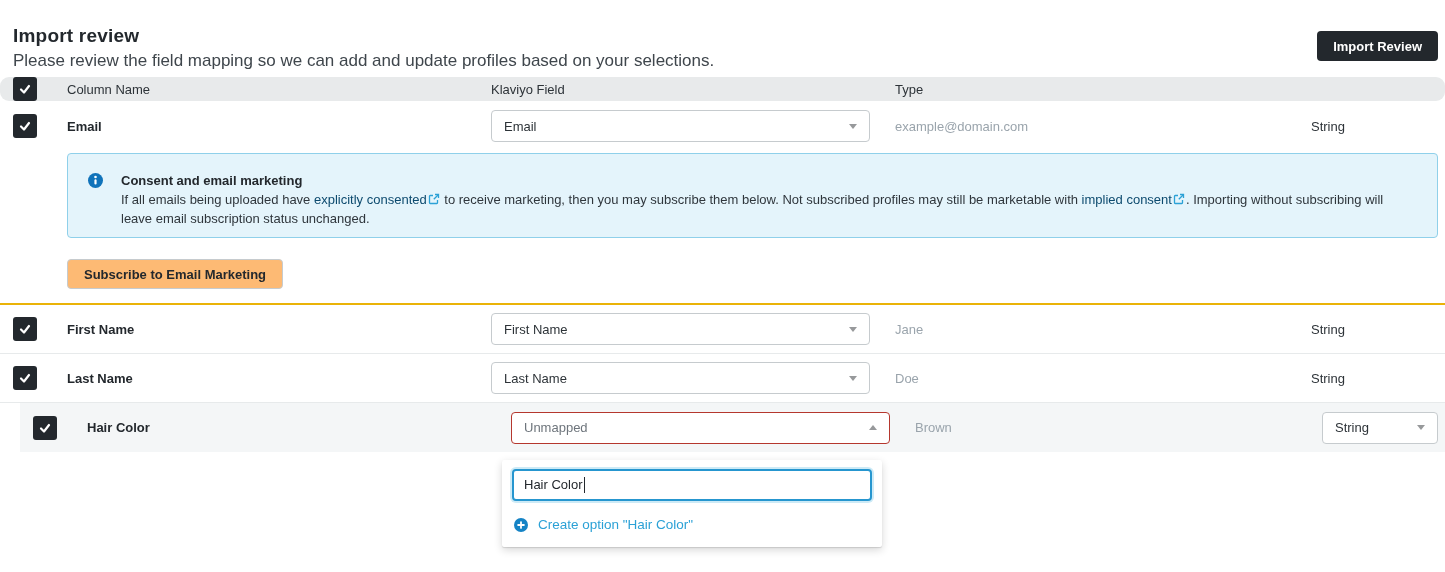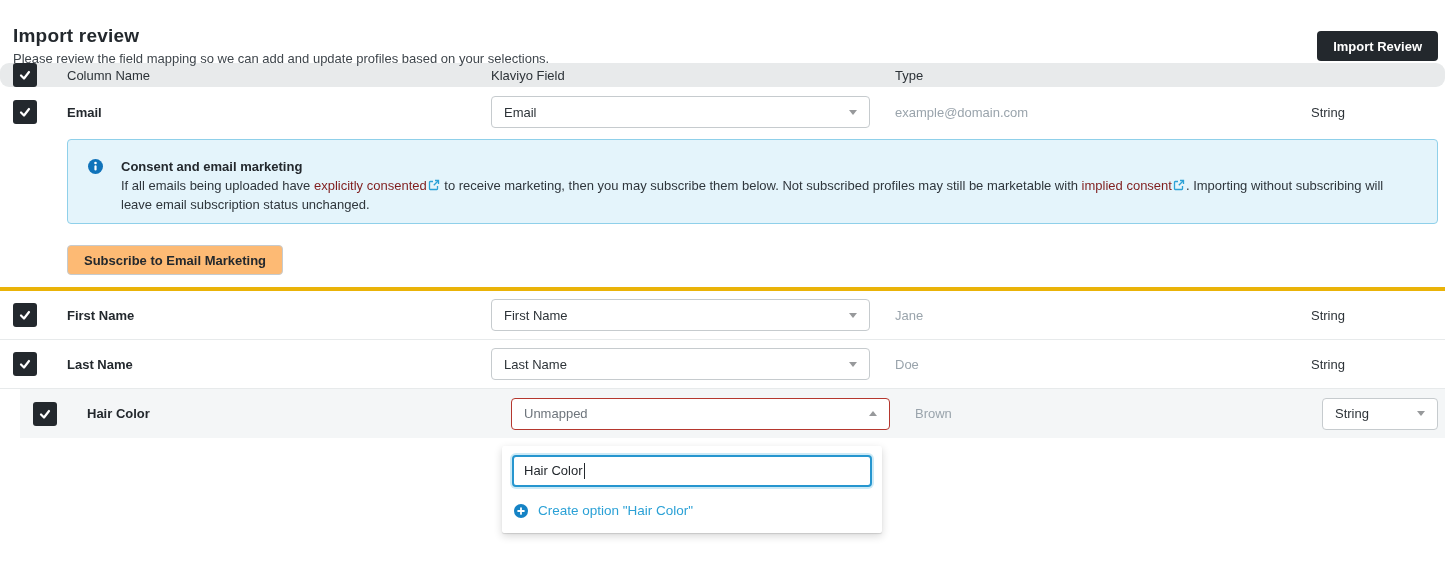--- a/index.html
+++ b/index.html
@@ -7,28 +7,28 @@
   body {
     font-family:"Liberation Sans", sans-serif;
     color:#23282d;
     background:#ffffff;
     position:relative;
     overflow:hidden;
     font-size:13px;
   }
 
   
-  .page-header { position:relative; height:63px; }
+  .page-header { position:relative; height:77px; }
   .page-title {
     position:absolute; left:13px; top:25px;
     font-size:19px; font-weight:bold; color:#23282d; letter-spacing:.2px;
   }
   .page-subtitle {
     position:absolute; left:13px; top:51px;
-    font-size:13px; color:#3f464c;
+    font-size:17px; color:#3f464c;
   }
   .import-review-btn {
     position:absolute; right:7px; top:31px;
     height:30px; padding:0 16px;
     background:#23282d; color:#ffffff;
     border:none; border-radius:4px;
     font-family:"Liberation Sans", sans-serif;
     font-size:13px; font-weight:bold;
     display:flex; align-items:center; cursor:pointer;
   }
@@ -80,34 +80,34 @@
     border-top:5px solid #97999b;
   }
   .caret-up {
     width:0; height:0;
     border-left:4px solid transparent; border-right:4px solid transparent;
     border-bottom:5px solid #97999b;
   }
 
   
   .callout-section {
-    height:154px; border-bottom:4px solid #eab308; position:relative;
+    height:154px; border-bottom:2px solid #eab308; position:relative;
   }
   .callout-box {
     position:absolute; left:67px; top:2px;
     width:1371px; height:85px;
     background:#e4f4fb; border:1px solid #8fd0ea; border-radius:4px;
     padding:17px 20px 0 20px;
     display:flex;
   }
   .callout-icon-wrap { width:33px; padding-top:2px; }
   .callout-text { flex:1; line-height:19px; color:#2f363c; }
   .callout-title { font-weight:bold; color:#23282d; font-size:13px; }
   .callout-body { font-size:13px; max-width:1290px; }
-  .blue-link { color:#7f1d1d; text-decoration:none; cursor:pointer; }
+  .blue-link { color:#0c4a6e; text-decoration:none; cursor:pointer; }
   .ext-icon { margin:0 1px; vertical-align:-1px; }
   .subscribe-btn {
     position:absolute; left:67px; top:108px;
     height:30px; padding:0 16px;
     background:#fdba74; border:1px solid #c6cbce; border-radius:4px;
     font-family:"Liberation Sans", sans-serif;
     font-size:13px; font-weight:bold; color:#23282d;
     display:flex; align-items:center; cursor:pointer;
   }
 

